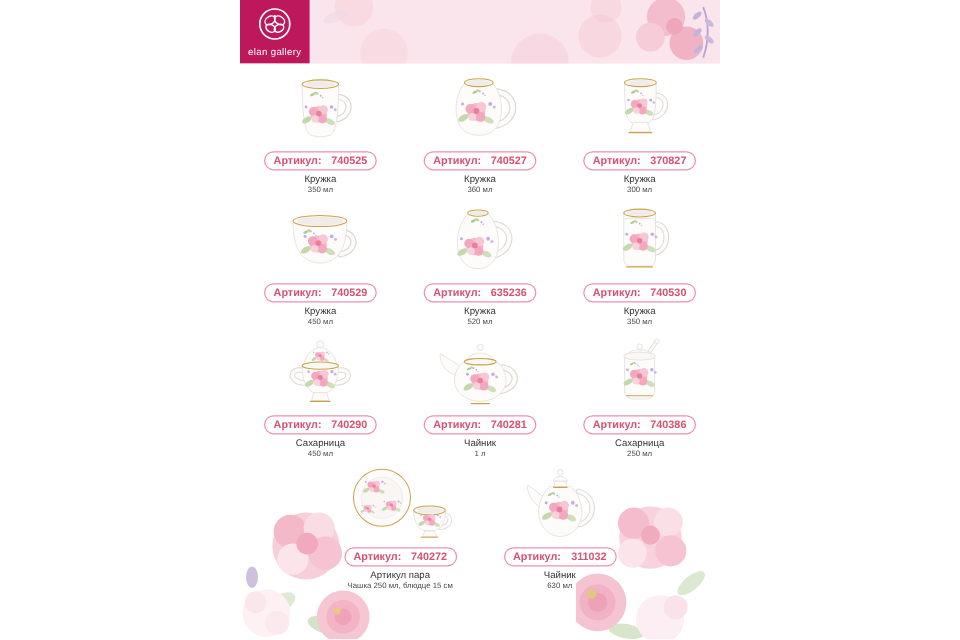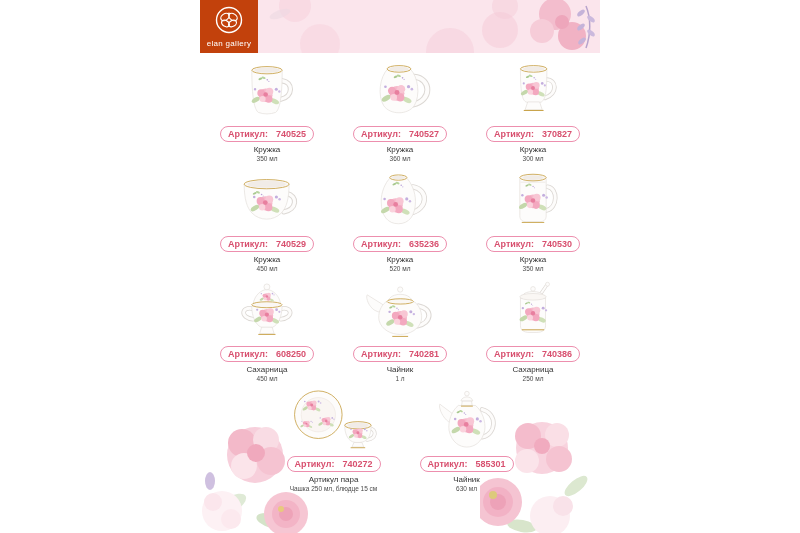--- a/index.html
+++ b/index.html
@@ -3,21 +3,21 @@
 <meta charset="utf-8">
 <style>
   html,body{margin:0;padding:0;background:#ffffff;}
   body{width:800px;height:533px;overflow:hidden;font-family:"Liberation Sans",sans-serif;}
   .canvas{position:relative;width:800px;height:533px;background:#fff;}
   .page{position:absolute;left:200px;top:0;width:400px;height:533px;background:#fff;overflow:hidden;}
 
   
   .banner{position:relative;width:100%;height:53px;background:#fbe5ec;overflow:hidden;}
   .banner-decor{position:absolute;inset:0;}
-  .logo{position:absolute;left:0;top:0;width:58px;height:53px;background:#c2410c;z-index:3;
+  .logo{position:absolute;left:0;top:0;width:58px;height:53px;background:#be185d;z-index:3;
         display:flex;flex-direction:column;align-items:center;justify-content:center;gap:5px;}
   .logo-text{color:#fff;font-size:8px;letter-spacing:.3px;}
   .titles{position:absolute;left:58px;right:0;top:0;height:53px;z-index:2;text-align:center;}
   .collection-label{margin-top:4px;font-size:11.5px;font-weight:bold;letter-spacing:1.5px;color:#ee85ab;}
   .collection-name{margin-top:-3px;font-family:"DejaVu Serif",serif;font-style:italic;font-size:30px;
                    font-weight:bold;color:#b4586f;line-height:1;}
 
   
   .grid{position:relative;z-index:2;margin-top:2px;}
   .row{display:flex;justify-content:center;}
@@ -337,21 +337,21 @@
 <circle cx="-4" cy="5" r="4" fill="#fad2dc"></circle>
                   <circle cx="0" cy="-1" r="3" fill="#e87f9f"></circle>
 <circle cx="14" cy="-8" r="2" fill="#c3aede"></circle>
                   <circle cx="18" cy="-5" r="1.6" fill="#cbb8e4"></circle>
 <circle cx="-14" cy="-8" r="1.6" fill="#c3aede"></circle>
                 </g>
               </svg>
             </div>
     <div class="badge">
       <span>Артикул:</span>
-      <span>608250</span>
+      <span>740290</span>
     </div>
     <div class="pname">Сахарница</div>
     <div class="pdetails">450 мл</div>
   </div>
           <div class="cell">
     <div class="photo">
               <svg viewBox="0 0 140 100">
 <path d="M44 42 L20 27 C18 30 20 40 28 48 C32 52 40 54 44 54 Z" fill="#fdfcfb" stroke="#e2ddd9"></path>
 <path d="M98 44 C120 48 118 70 96 74" fill="none" stroke="#dcd8d4" stroke-width="8" stroke-linecap="round"></path>
 <path d="M98 44 C120 48 118 70 96 74" fill="none" stroke="#fdfcfb" stroke-width="5" stroke-linecap="round"></path>
@@ -529,21 +529,21 @@
 <circle cx="-4" cy="5" r="4" fill="#fad2dc"></circle>
                   <circle cx="0" cy="-1" r="3" fill="#e87f9f"></circle>
 <circle cx="14" cy="-8" r="2" fill="#c3aede"></circle>
                   <circle cx="18" cy="-5" r="1.6" fill="#cbb8e4"></circle>
 <circle cx="-14" cy="-8" r="1.6" fill="#c3aede"></circle>
                 </g>
               </svg>
             </div>
     <div class="badge">
       <span>Артикул:</span>
-      <span>585301</span>
+      <span>311032</span>
     </div>
     <div class="pname">Чайник</div>
     <div class="pdetails">630 мл</div>
   </div>
         </div>
       </div>
 
     <svg class="floral floral-bl" width="140" height="120" viewBox="0 0 140 120">
       <ellipse cx="30" cy="92" rx="18" ry="8" fill="#dfead6" transform="rotate(-30 30 92)"></ellipse>
       <ellipse cx="72" cy="108" rx="16" ry="7" fill="#d4e3c8" transform="rotate(15 72 108)"></ellipse>

